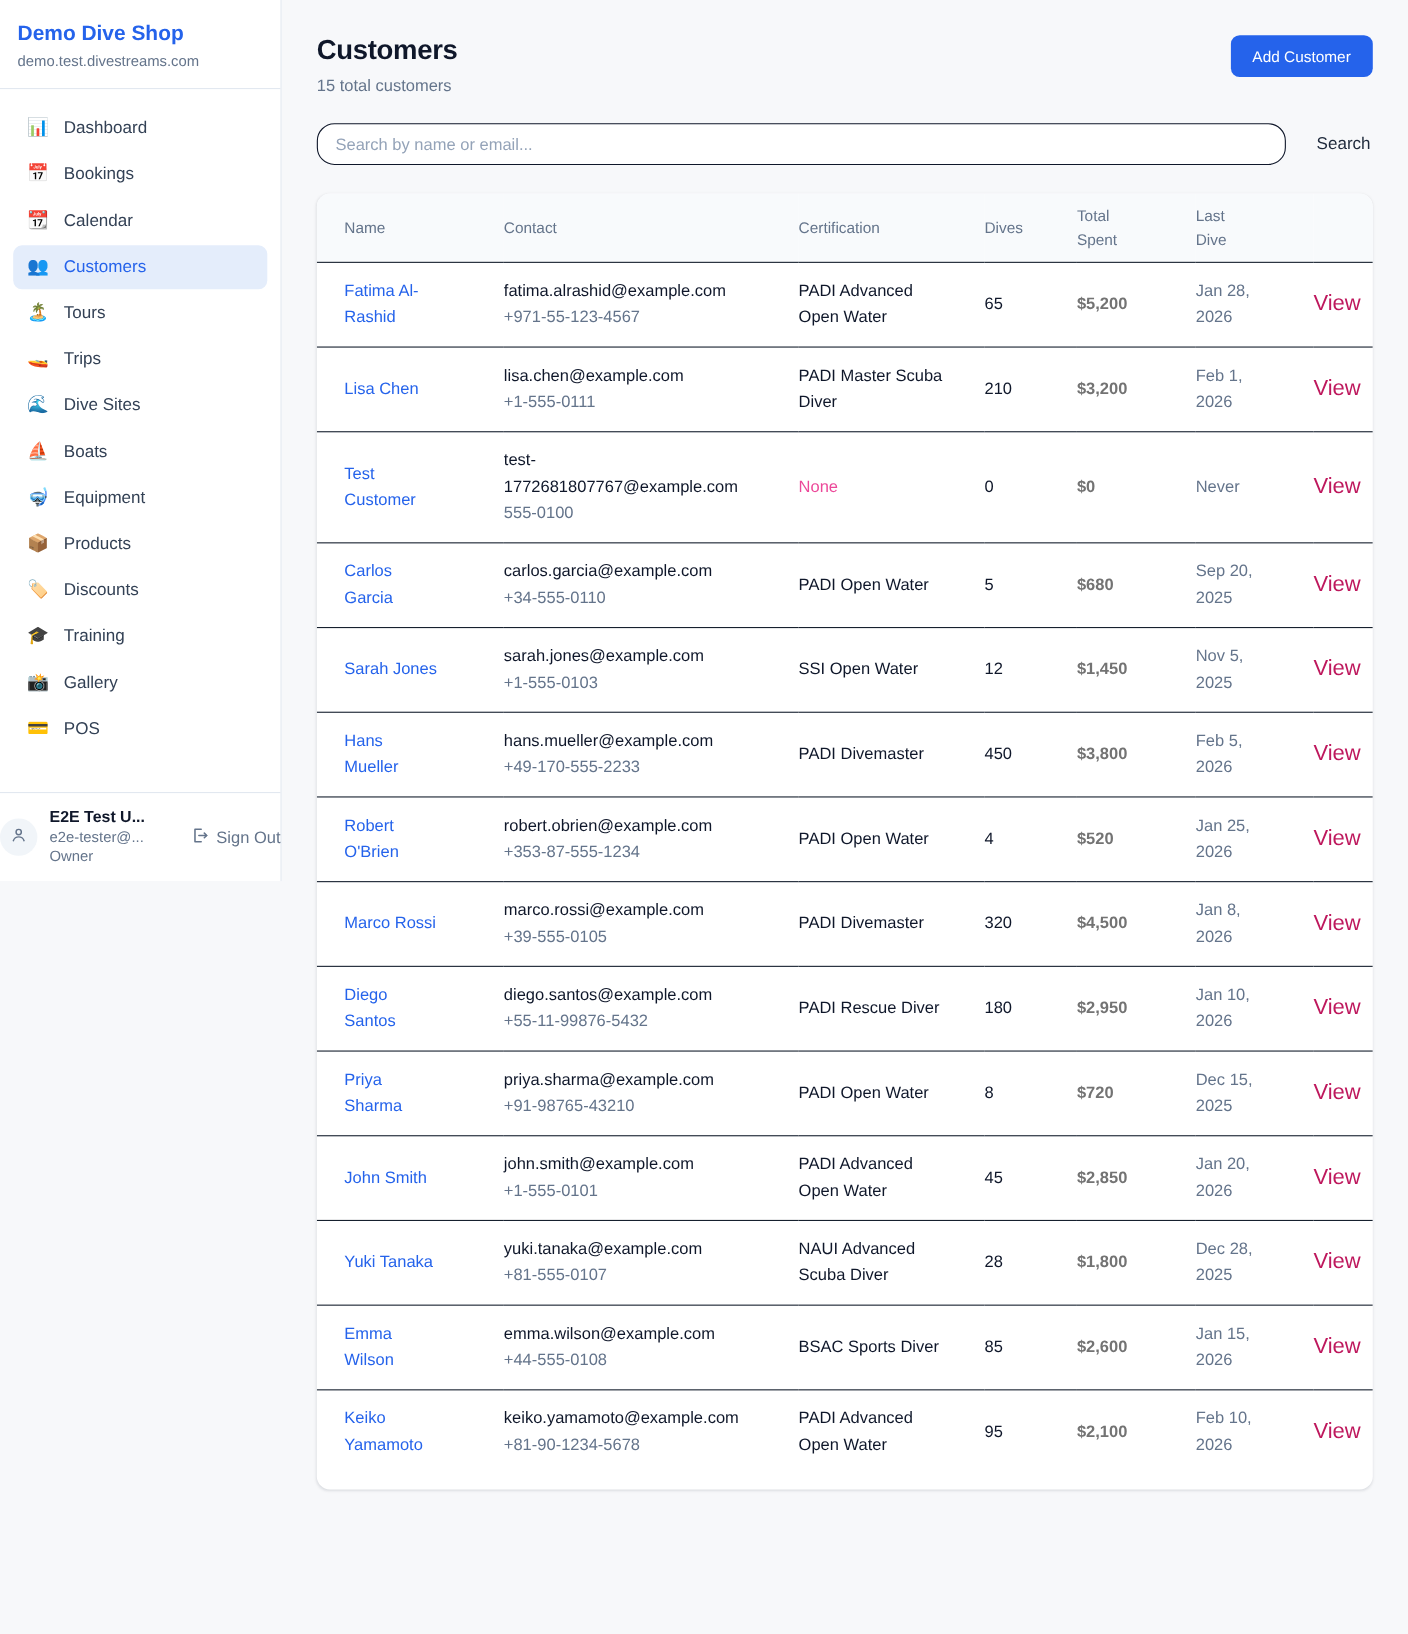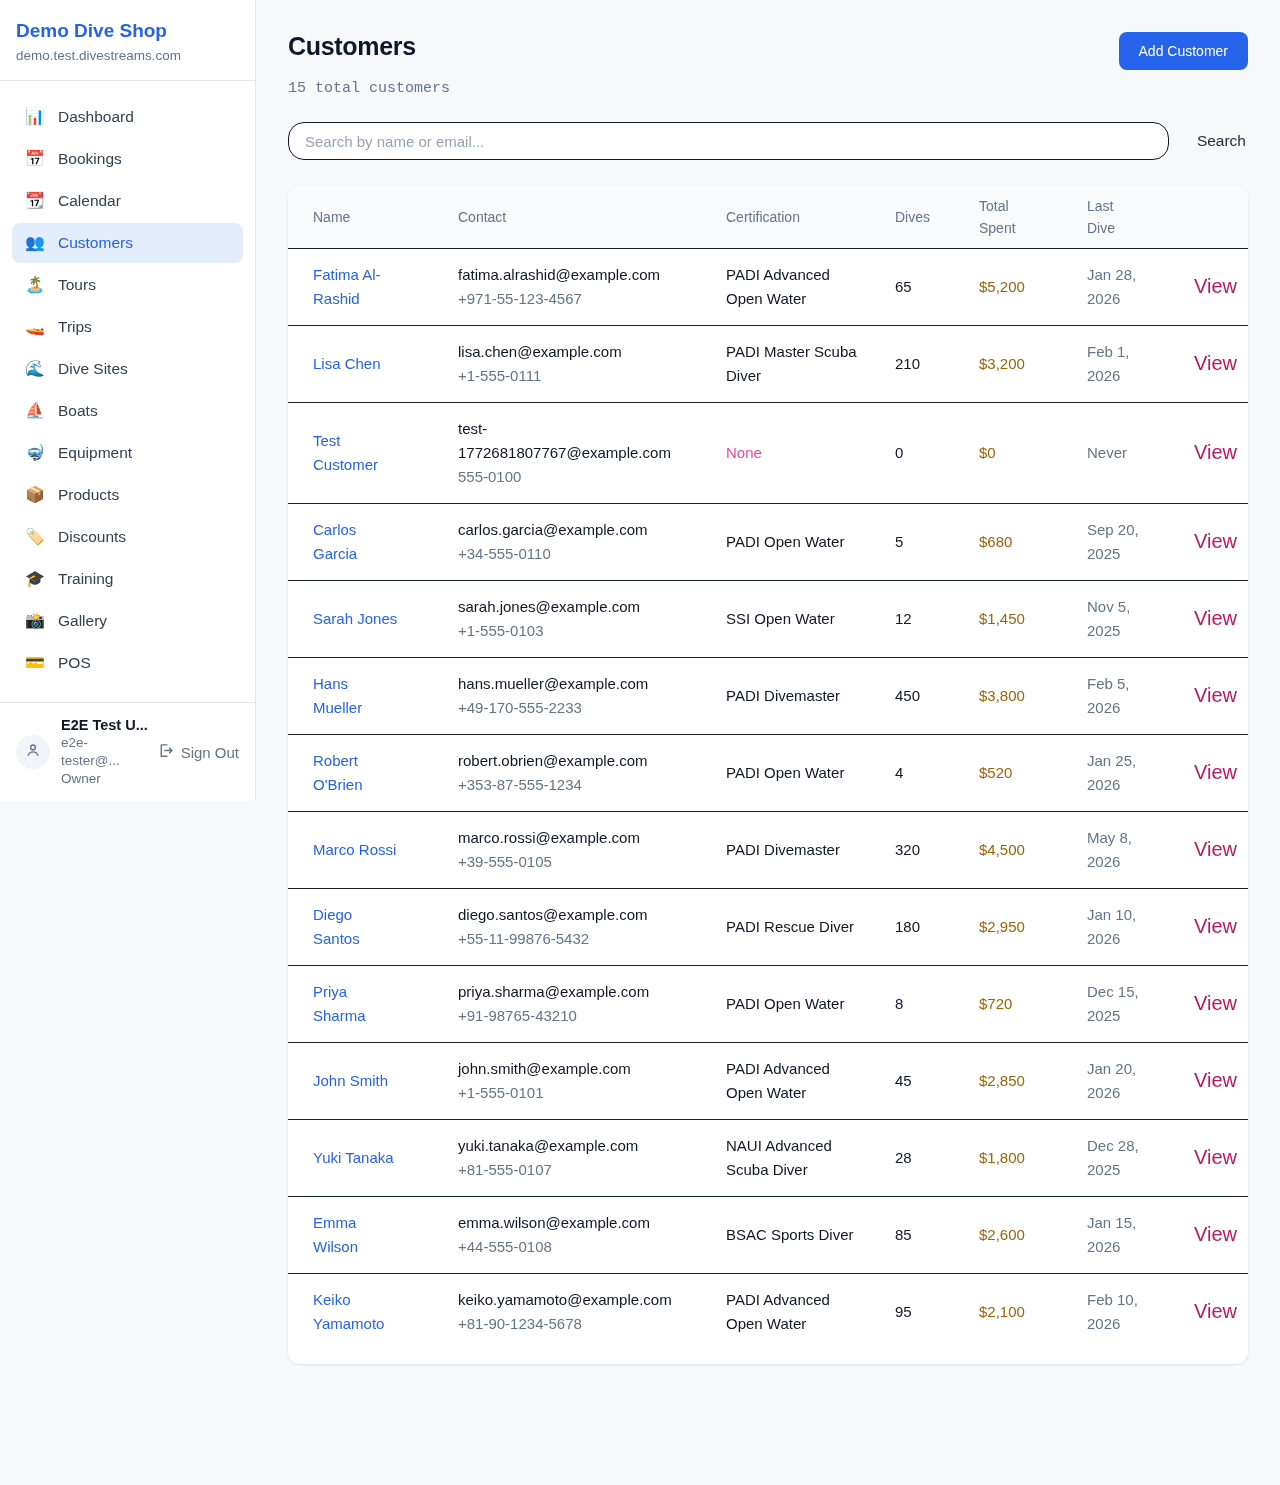--- a/index.html
+++ b/index.html
@@ -27,41 +27,41 @@
   .nav-item {
     display: flex; align-items: center; gap: 13px;
     padding: 10px 13px; margin-bottom: 2px;
     border-radius: 8px; cursor: pointer;
     font-size: 15.5px; color: #334155; line-height: 20px;
   }
   .nav-item.active { background: #e4edfb; color: #2563eb; }
   .nav-icon { width: 20px; text-align: center; font-size: 16px; flex: none; }
   .side-user {
     border-top: 1px solid #e2e8f0;
-    padding: 13px 16px;
+    padding: 13px 0;
     display: flex; align-items: center; gap: 11px;
   }
   .avatar {
     width: 34px; height: 34px; border-radius: 50%;
     background: #f1f5f9; color: #64748b;
     display: flex; align-items: center; justify-content: center; flex: none;
   }
   .user-info { flex: 1; min-width: 0; font-size: 13.5px; color: #64748b; line-height: 18px; }
   .user-name { color: #0f172a; font-weight: bold; font-size: 14.5px; white-space: nowrap; }
   .signout {
     display: flex; align-items: center; gap: 7px;
     background: none; border: none; cursor: pointer;
     color: #64748b; font-size: 15px; font-family: inherit; padding: 0; flex: none;
   }
 
   
   .main { flex: 1; padding: 32px 32px 24px 32px; }
   .page-head { display: flex; justify-content: space-between; align-items: flex-start; }
   .page-title { margin: 0; font-size: 25px; font-weight: bold; color: #0f172a; letter-spacing: -0.3px; line-height: 28px; }
-  .page-subtitle { margin-top: 20px; font-size: 15px; color: #64748b; font-family: Liberation Mono, monospace; }
+  .page-subtitle { margin-top: 10px; font-size: 15px; color: #64748b; }
   .add-btn {
     background: #2563eb; color: #ffffff;
     border: none; border-radius: 8px; cursor: pointer;
     padding: 0 20px; height: 38px;
     font-size: 14px; font-weight: 500; font-family: inherit;
   }
 
   .search-row { display: flex; align-items: center; gap: 26px; margin-top: 25px; }
   .search-input {
     flex: 1; height: 38px;
@@ -102,21 +102,21 @@
   tbody tr:last-child td { border-bottom: none; }
   .name-link {
     color: #2563eb; font-weight: 500; text-decoration: none;
     display: inline-block; max-width: 88px; line-height: 24px;
   }
   .email { color: #0f172a; max-width: 226px; word-break: break-word; }
   .phone { color: #64748b; }
   .cert-text { display: inline-block; max-width: 132px; color: #0f172a; }
   .cert-text.muted { color: #ec4899; }
   .dives { color: #0f172a; }
-  .spent { color: #a16207; }
+  .spent { color: #737373; font-weight: bold; }
   .date-text { display: inline-block; max-width: 60px; color: #64748b; }
   .view-link { color: #be185d; text-decoration: none; font-size: 20px; }
 </style>
 </head>
 <body>
 
 <div class="app">
 
   <aside class="sidebar">
     <div class="side-head">
@@ -352,21 +352,21 @@
 
   <tr>
     <td><a href="#" class="name-link">Marco Rossi</a></td>
     <td>
       <div class="email">marco.rossi@example.com</div>
       <div class="phone">+39-555-0105</div>
     </td>
     <td><span class="cert-text">PADI Divemaster</span></td>
     <td><span class="dives">320</span></td>
     <td><span class="spent">$4,500</span></td>
-    <td><span class="date-text">May 8, 2026</span></td>
+    <td><span class="date-text">Jan 8, 2026</span></td>
     <td><a href="#" class="view-link">View</a></td>
   </tr>
 
   <tr>
     <td><a href="#" class="name-link">Diego Santos</a></td>
     <td>
       <div class="email">diego.santos@example.com</div>
       <div class="phone">+55-11-99876-5432</div>
     </td>
     <td><span class="cert-text">PADI Rescue Diver</span></td>

